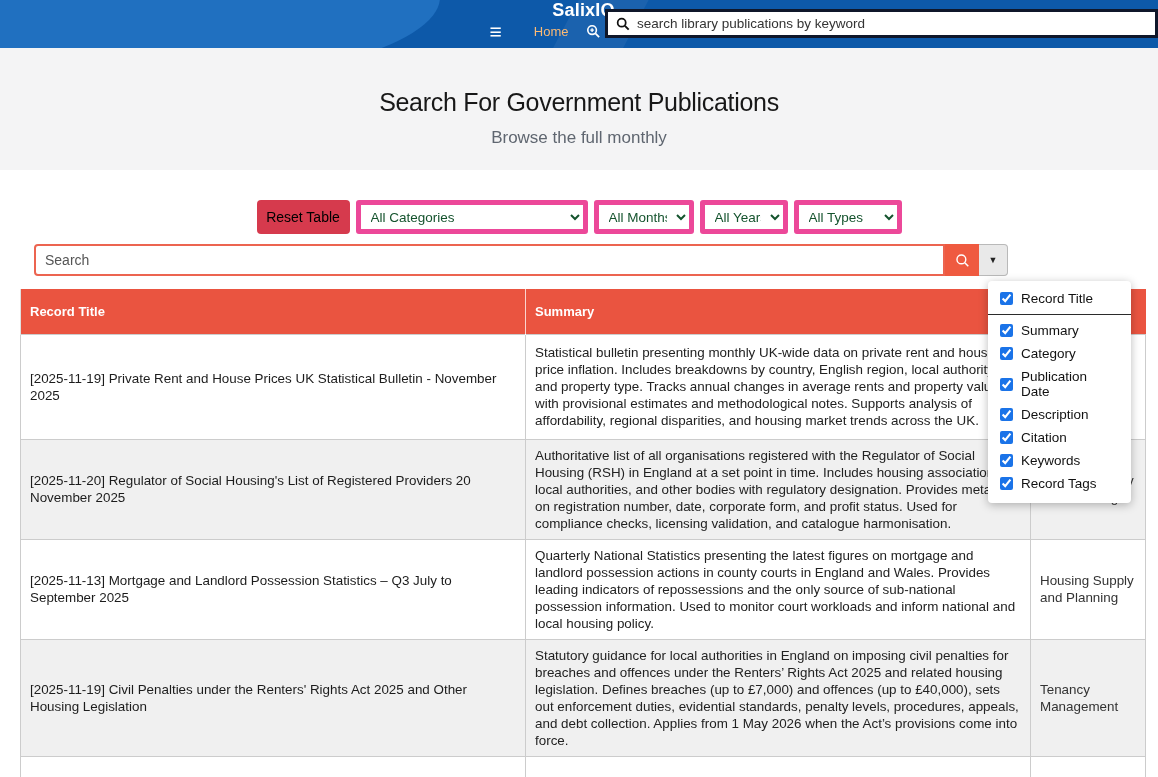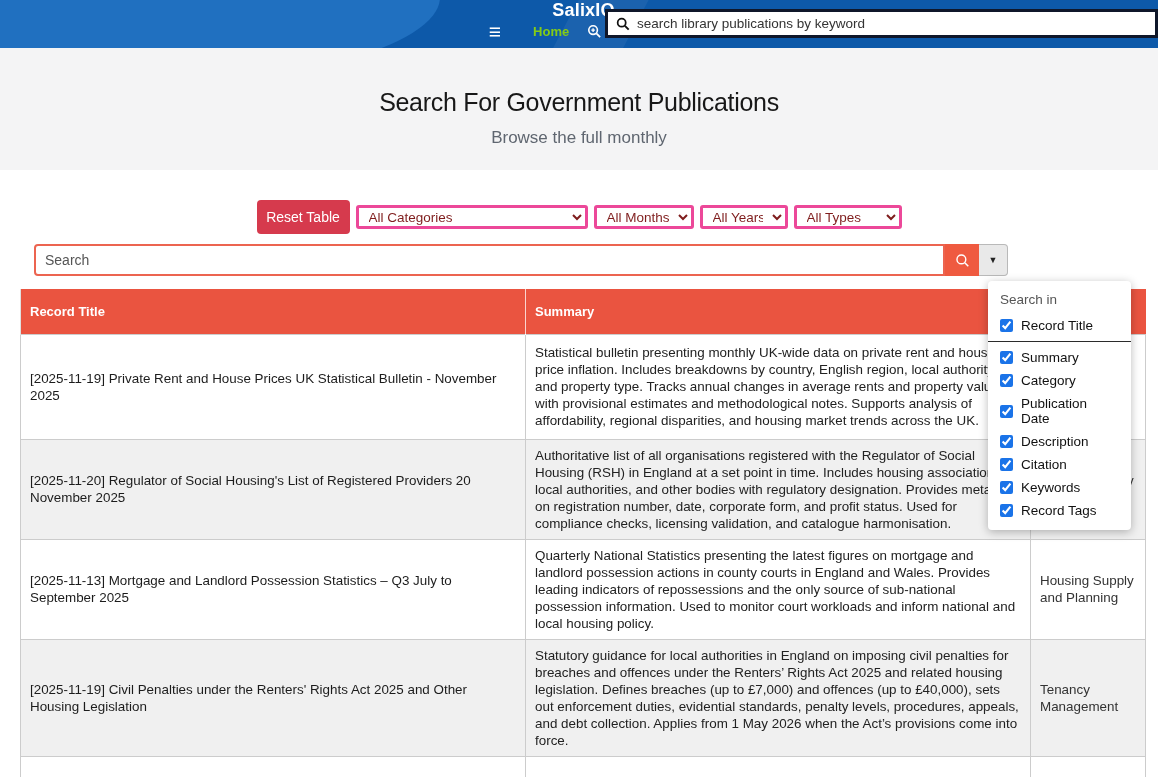--- a/index.html
+++ b/index.html
@@ -17,21 +17,21 @@
     border-radius: 0 0 100% 40%; pointer-events: none;
   }
   .navbar::after {
     content: ""; position: absolute; left: 560px; top: -10px;
     width: 70px; height: 90px; background: rgba(255,255,255,0.06);
     transform: skewX(-28deg); pointer-events: none;
   }
   .brand { color: #fff; font-weight: 700; font-size: 18px; letter-spacing: .2px; margin-left: 9px; position: relative; z-index: 2; cursor: pointer; }
   .nav-items { display: flex; align-items: center; position: relative; z-index: 2; }
   .nav-burger { color: #fff; font-size: 21px; margin-left: 32px; line-height: 1; cursor: pointer; }
-  .nav-home { color: #84cc16; font-weight: 700; font-size: 13px; margin-left: 32px; cursor: pointer; }
+  .nav-home { color: #fdba74; font-weight: 400; font-size: 13px; margin-left: 32px; cursor: pointer; }
   .nav-ico { margin-left: 18px; display: inline-flex; align-items: center; cursor: pointer; }
   .nav-ico svg { display: block; }
   .nav-search {
     position: absolute; right: 0; top: 9px; z-index: 2;
     width: 553px; height: 29px; background: #fff; border: 3px solid #0f172a;
     display: flex; align-items: center; padding: 0 8px;
   }
   .nav-search input {
     border: none; outline: none; flex: 1; font-size: 13.5px; color: #222;
     font-family: "Liberation Sans", sans-serif; margin-left: 7px; background: transparent;
@@ -39,26 +39,26 @@
   .nav-search input::placeholder { color: #333; opacity: 1; }
 
   
   .hero { background: #f4f4f5; height: 122px; text-align: center; padding-top: 40px; }
   .hero h1 { font-size: 25px; font-weight: 400; color: #181818; letter-spacing: -0.3px; }
   .hero p { font-size: 17px; color: #5f6670; margin-top: 11px; }
 
   
   .filter-row { margin-top: 30px; display: flex; justify-content: center; align-items: center; gap: 6px; }
   .btn-reset {
-    width: 93px; height: 34px; background: #d63a4d; color: #ffffff; border: none;
+    width: 93px; height: 34px; background: #d63a4d; color: #000000; border: none;
     border-radius: 4px; font-size: 14px; font-family: "Liberation Sans", sans-serif; cursor: pointer;
   }
   .filter-row select {
-    height: 24px; border: 3px solid #ec4899; border-radius: 3px; background: #fff;
-    font-size: 13.5px; color: #7f1d1d; font-family: "Liberation Sans", sans-serif;
+    height: 34px; border: 5px solid #ec4899; border-radius: 3px; background: #fff;
+    font-size: 13.5px; color: #14532d; font-family: "Liberation Sans", sans-serif;
     padding: 0 6px; cursor: pointer;
   }
   .sel-cat { width: 232px; } .sel-month { width: 100px; } .sel-year { width: 88px; } .sel-type { width: 108px; }
 
   
   .search-row { margin: 10px 0 0 34px; width: 974px; display: flex; }
   .search-row input {
     flex: 1; height: 32px; border: 2px solid #ec6450; border-radius: 4px 0 0 4px;
     padding: 0 9px; font-size: 14px; color: #222; outline: none;
     font-family: "Liberation Sans", sans-serif;
@@ -222,21 +222,20 @@
     </tr>
     <tr style="height:150px;">
       <td class="cell-title">[2025-11-13] Investigatory Powers Guidance for Renters' Rights Act 2025</td>
       <td>Guidance for local housing authorities on new investigatory powers commencing 27 December 2025 under the Renters’ Rights Act 2025. Explains how authorised officers can require information, enter business or residential premises, exercise powers to</td>
       <td class="cell-cat">Tenancy Management</td>
     </tr>
   </tbody>
 </table>
 
 <div class="search-in-panel">
-  <div class="panel-title">Search in</div>
   <label class="panel-item first">
     <input type="checkbox" checked="" style="">
     <span>Record Title</span>
   </label>
   <label class="panel-item">
     <input type="checkbox" checked="" style="">
     <span>Summary</span>
   </label>
   <label class="panel-item">
     <input type="checkbox" checked="" style="">

